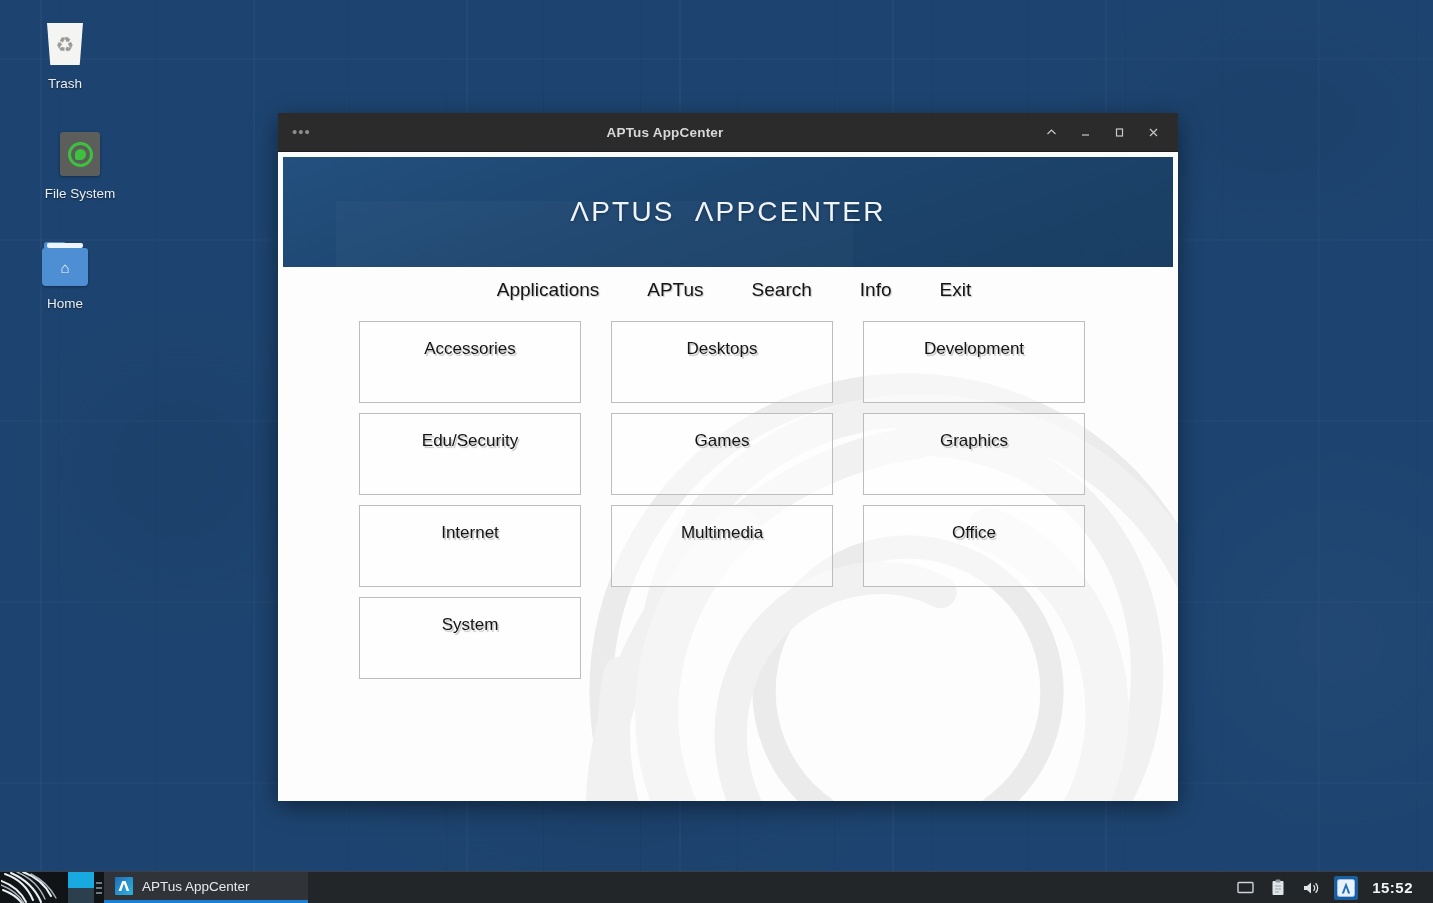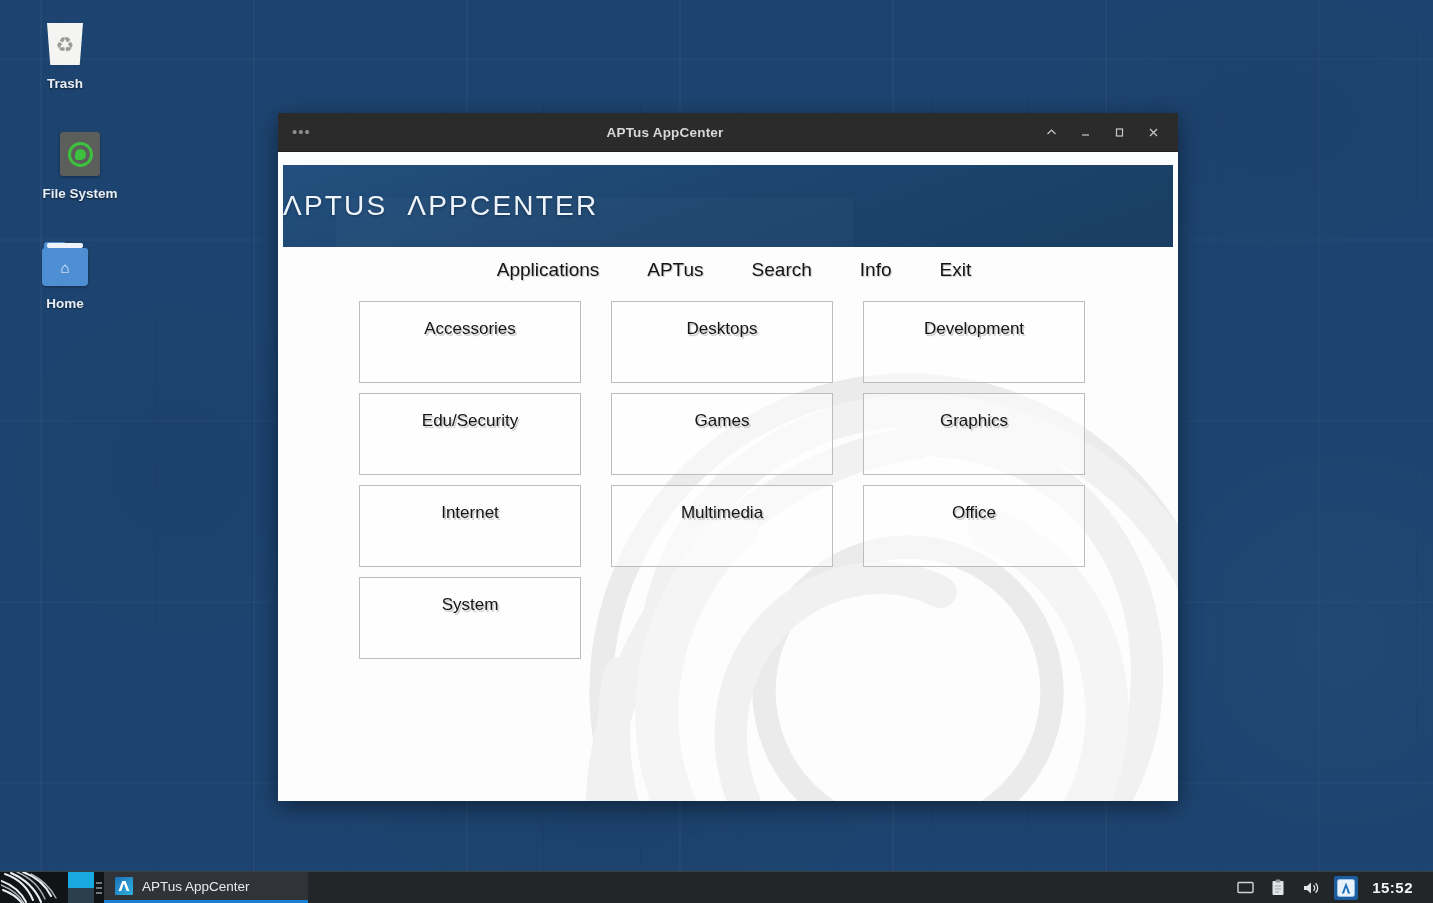--- a/index.html
+++ b/index.html
@@ -55,21 +55,20 @@
   .desk-icon .glyph-wrap {
     height: 52px;
     display: flex;
     align-items: center;
     justify-content: center;
     margin-bottom: 6px;
   }
   .desk-icon .label {
     text-shadow: 0 1px 2px rgba(0,0,0,.6);
     line-height: 16px;
-    font-weight: bold;
   }
 
   
   .trash-bin {
     width: 36px; height: 42px;
     background: #f4f4f2;
     clip-path: polygon(0 0, 100% 0, 91% 100%, 9% 100%);
     display: flex; align-items: center; justify-content: center;
     box-shadow: 0 1px 3px rgba(0,0,0,.35);
   }
@@ -183,28 +182,27 @@
     pointer-events: none;
     opacity: .85;
   }
 
   #app-header-wrap {
     position: relative;
     padding: 5px 5px 0 5px;
     background: #fafcfe;
   }
   #app-header {
-    height: 82px;
+    height: 110px;
     background: linear-gradient(160deg, #23507f 0%, #1d456e 45%, #1a3e63 100%);
     display: flex;
     align-items: center;
-    justify-content: flex-start;
+    justify-content: center;
     position: relative;
     overflow: hidden;
-    margin-top: 8px;
   }
   #app-header::after {
     content: "";
     position: absolute;
     left: 6%; bottom: 0;
     width: 58%; height: 60%;
     background: rgba(255,255,255,.022);
   }
   #logo-text {
     color: #eef4fb;

